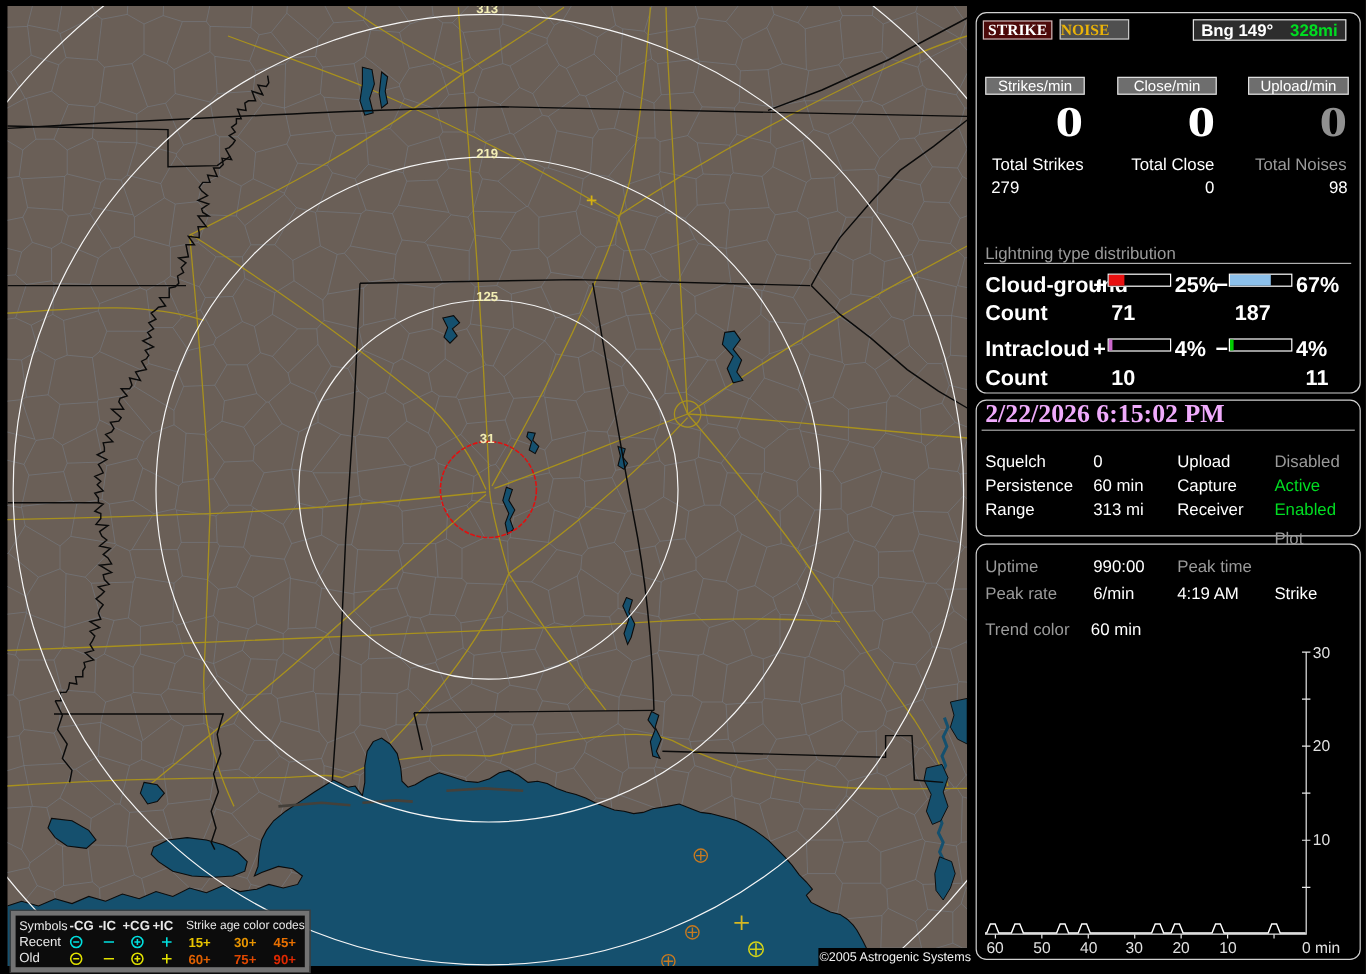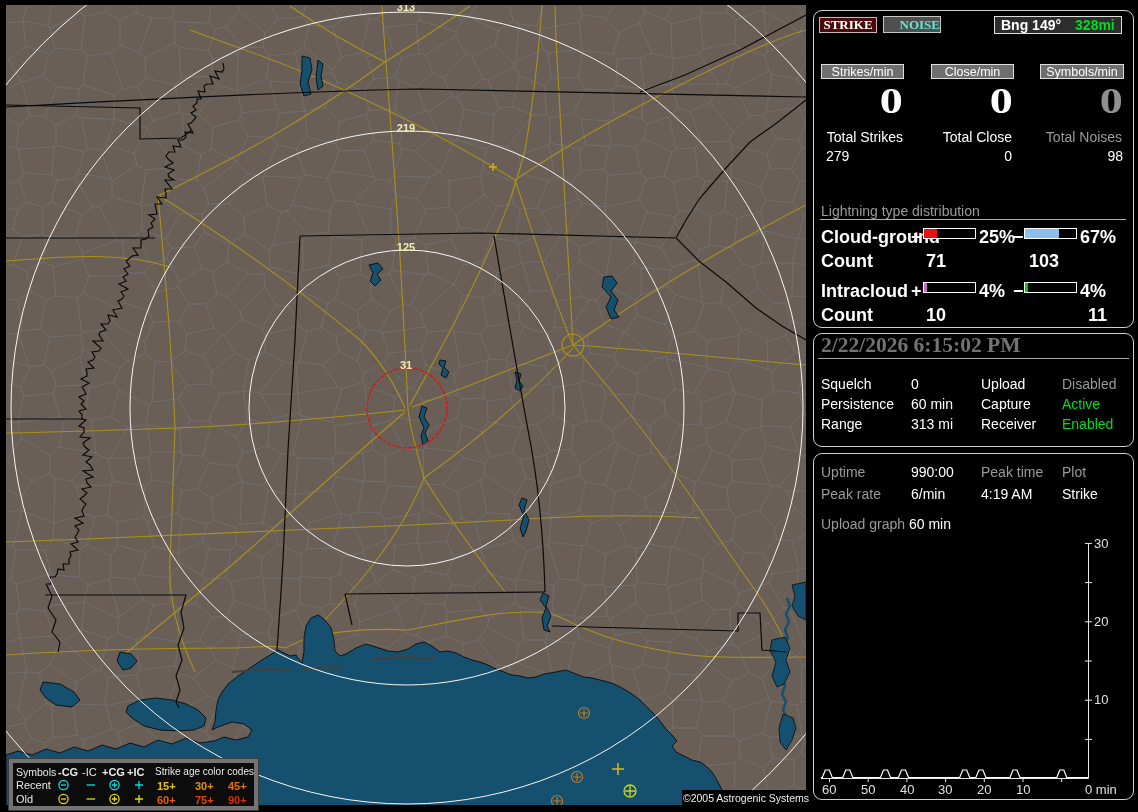--- a/index.html
+++ b/index.html
@@ -121,21 +121,21 @@
           <circle cx="557" cy="801" r="5.5"></circle>
           <path d="M553,801 L561,801 M557,797 L557,805"></path>
         </g>
 </g>
 </g>
 </svg>
 
 <div class="abs" style="left:9px;top:759px;width:241px;height:43px;background:#0c0c0c;border:4px solid #737373;outline:1px solid #3c3c3c;font-size:11px;line-height:14px;white-space:nowrap">
  <span class="abs" style="left:3px;top:2px;color:#e8e8e8;font-size:10.5px">Symbols</span>
  <span class="abs" style="left:45px;top:2px;color:#e8e8e8;font-weight:bold">-CG</span>
- <span class="abs" style="left:69px;top:2px;color:#e8e8e8;font-weight:normal">-IC</span>
+ <span class="abs" style="left:69px;top:2px;color:#e8e8e8;font-weight:bold">-IC</span>
  <span class="abs" style="left:89px;top:2px;color:#e8e8e8;font-weight:bold">+CG</span>
  <span class="abs" style="left:114px;top:2px;color:#e8e8e8;font-weight:bold">+IC</span>
  <span class="abs" style="left:142px;top:2px;color:#e8e8e8;white-space:nowrap;font-size:10px">Strike age color codes</span>
  <span class="abs" style="left:3px;top:15px;color:#e8e8e8">Recent</span>
  <span class="abs" style="left:3px;top:29px;color:#e8e8e8">Old</span>
  <svg class="abs" style="left:44px;top:15px" width="92" height="29">
   <g stroke="#00e0e0" fill="none" stroke-width="1.3">
    <circle cx="6.5" cy="7" r="4.6"></circle>
         <path d="M4,7 L9,7"></path>
    <path d="M29.5,7 L38,7"></path>
@@ -157,26 +157,26 @@
  <span class="abs" style="left:215px;top:16px;color:#e87000;font-weight:bold">45+</span>
  <span class="abs" style="left:144px;top:30px;color:#e06000;font-weight:bold">60+</span>
  <span class="abs" style="left:182px;top:30px;color:#e04800;font-weight:bold">75+</span>
  <span class="abs" style="left:215px;top:30px;color:#e02800;font-weight:bold">90+</span>
 </div>
 
 <div class="abs" style="left:682px;top:790px;width:128px;height:16px;background:#000;color:#f0f0f0;font-size:10.5px;line-height:16px;text-align:center;white-space:nowrap">©2005 Astrogenic Systems</div>
 
 <div class="panel" style="top:10px;height:316px"></div>
 <div class="abs" style="left:819px;top:17px;width:56px;height:14px;background:#4d0a0a;border:1px solid #c8b8b8;color:#fff;font-family:'Liberation Serif',serif;font-weight:bold;font-size:13px;text-align:center;line-height:14px">STRIKE</div>
-<div class="abs" style="left:883px;top:16px;width:56px;height:15px;background:#4f4f4f;border:1px solid #c8c8c8;color:#5eead4;font-family:'Liberation Serif',serif;font-weight:bold;font-size:13px;text-align:right;line-height:15px">NOISE</div>
+<div class="abs" style="left:883px;top:16px;width:56px;height:15px;background:#4f4f4f;border:1px solid #c8c8c8;color:#eab308;font-family:'Liberation Serif',serif;font-weight:bold;font-size:13px;text-align:left;line-height:15px">NOISE</div>
 <div class="abs" style="left:994px;top:16px;width:126px;height:16px;background:#2d2d2d;border:1px solid #e0e0e0;font-weight:bold;font-size:14px;line-height:16px"><span style="margin-left:6px">Bng 149°</span><span class="grn" style="margin-left:14px">328mi</span></div>
 
 <div class="btn" style="left:821px;top:64px;width:81px">Strikes/min</div>
 <div class="btn" style="left:931px;top:64px;width:81px">Close/min</div>
-<div class="btn" style="left:1040px;top:64px;width:82px">Symbols/min</div>
+<div class="btn" style="left:1040px;top:64px;width:82px">Upload/min</div>
 <div class="bigz" style="left:820px;top:89px;color:#fff"><b>0</b></div>
 <div class="bigz" style="left:930px;top:89px;color:#fff"><b>0</b></div>
 <div class="bigz" style="left:1040px;top:89px;color:#909090"><b>0</b></div>
 <div class="lab" style="left:826px;top:129px;width:77px;text-align:right">Total Strikes</div>
 <div class="lab" style="left:935px;top:129px;width:77px;text-align:right">Total Close</div>
 <div class="lab gray" style="left:1045px;top:129px;width:78px;text-align:center">Total Noises</div>
 <div class="lab" style="left:826px;top:148px;width:77px;text-align:left">279</div>
 <div class="lab" style="left:935px;top:148px;width:77px;text-align:right">0</div>
 <div class="lab" style="left:1045px;top:148px;width:78px;text-align:right">98</div>
 
@@ -188,62 +188,62 @@
     <i style="width:13px;background:#e81010"></i>
   </div>
 <div class="lb13" style="left:979px;top:227px">25%</div>
 <div class="lb13" style="left:1013px;top:227px">−</div>
 <div class="bar" style="left:1024px;top:228px">
     <i style="width:34px;background:#8cc0ea"></i>
   </div>
 <div class="lb13" style="left:1080px;top:227px">67%</div>
 <div class="lb13" style="left:821px;top:251px">Count</div>
 <div class="lb13" style="left:926px;top:251px">71</div>
-<div class="lb13" style="left:1029px;top:251px">103</div>
+<div class="lb13" style="left:1029px;top:251px">187</div>
 <div class="lb13" style="left:821px;top:281px">Intracloud</div>
 <div class="lb13" style="left:911px;top:281px">+</div>
 <div class="bar" style="left:923px;top:282px">
     <i style="width:3px;background:#cc66cc"></i>
   </div>
 <div class="lb13" style="left:979px;top:281px">4%</div>
 <div class="lb13" style="left:1013px;top:281px">−</div>
 <div class="bar" style="left:1024px;top:282px">
     <i style="width:3px;background:#00cc00"></i>
   </div>
 <div class="lb13" style="left:1080px;top:281px">4%</div>
 <div class="lb13" style="left:821px;top:305px">Count</div>
 <div class="lb13" style="left:926px;top:305px">10</div>
 <div class="lb13" style="left:1088px;top:305px">11</div>
 
 <div class="panel" style="top:333px;height:112px"></div>
-<div class="abs" style="color:#737373;left:821px;top:335px;font-family:'Liberation Serif',serif;font-weight:bold;font-size:21.5px;line-height:21px">2/22/2026 6:15:02 PM</div>
+<div class="abs" style="color:#f0abfc;left:821px;top:335px;font-family:'Liberation Serif',serif;font-weight:bold;font-size:21.5px;line-height:21px">2/22/2026 6:15:02 PM</div>
 <div class="abs" style="left:818px;top:358px;width:311px;height:1px;background:#a8a8a8"></div>
 <div class="lab" style="left:821px;top:376px">Squelch</div>
 <div class="lab" style="left:911px;top:376px">0</div>
 <div class="lab" style="left:981px;top:376px">Upload</div>
 <div class="lab gray" style="left:1062px;top:376px">Disabled</div>
 <div class="lab" style="left:821px;top:396px">Persistence</div>
 <div class="lab" style="left:911px;top:396px">60 min</div>
 <div class="lab" style="left:981px;top:396px">Capture</div>
 <div class="lab grn" style="left:1062px;top:396px">Active</div>
 <div class="lab" style="left:821px;top:416px">Range</div>
 <div class="lab" style="left:911px;top:416px">313 mi</div>
 <div class="lab" style="left:981px;top:416px">Receiver</div>
 <div class="lab grn" style="left:1062px;top:416px">Enabled</div>
 
 <div class="panel" style="top:453px;height:345px"></div>
 <div class="lab gray" style="left:821px;top:464px">Uptime</div>
 <div class="lab" style="left:911px;top:464px">990:00</div>
 <div class="lab gray" style="left:981px;top:464px">Peak time</div>
-<div class="lab gray" style="left:1062px;top:464px">Plot</div>
+<div class="lab gray" style="left:1062px;top:440px">Plot</div>
 <div class="lab gray" style="left:821px;top:486px">Peak rate</div>
 <div class="lab" style="left:911px;top:486px">6/min</div>
 <div class="lab" style="left:981px;top:486px">4:19 AM</div>
 <div class="lab" style="left:1062px;top:486px">Strike</div>
-<div class="lab gray" style="left:821px;top:516px">Upload graph</div>
+<div class="lab gray" style="left:821px;top:516px">Trend color</div>
 <div class="lab" style="left:909px;top:516px">60 min</div>
 
 <svg class="abs" style="left:813px;top:535px" width="320" height="265" viewBox="813 535 320 265">
 <g stroke="#e8e8e8" stroke-width="1" fill="none">
 <path d="M1088.5,543.4 L1088.5,778.5 L820.8,778.5"></path>
 <path d="M1085,543.4 L1092,543.4 M1085,582.6 L1092,582.6 M1085,621.8 L1092,621.8 M1085,661 L1092,661 M1085,700.2 L1092,700.2 M1085,739.4 L1092,739.4"></path>
 <path d="M829.5,778.5 L829.5,782 M868.2,778.5 L868.2,782 M906.9,778.5 L906.9,782 M945.6,778.5 L945.6,782 M984.3,778.5 L984.3,782 M1023,778.5 L1023,782 M1061.7,778.5 L1061.7,782"></path>
 </g>
 <path d="M820.8,777.5 L822.3,777.5 L825.3,770 L829.3,770 L832.3,777.5 L842.8,777.5 L845.8,770 L849.8,770 L852.8,777.5 L880.5,777.5 L883.5,770 L887.5,770 L890.5,777.5 L898.5,777.5 L901.5,770 L905.5,770 L908.5,777.5 L959.7,777.5 L962.7,770 L966.7,770 L969.7,777.5 L975.9,777.5 L978.9,770 L982.9,770 L985.9,777.5 L1010,777.5 L1013,770 L1017,770 L1020,777.5 L1056.8,777.5 L1059.8,770 L1063.8,770 L1066.8,777.5 L1088,777.5" stroke="#fff" stroke-width="1.2" fill="none"></path>
 <g font-family="'Liberation Sans',sans-serif" font-size="13" fill="#e0e0e0">

